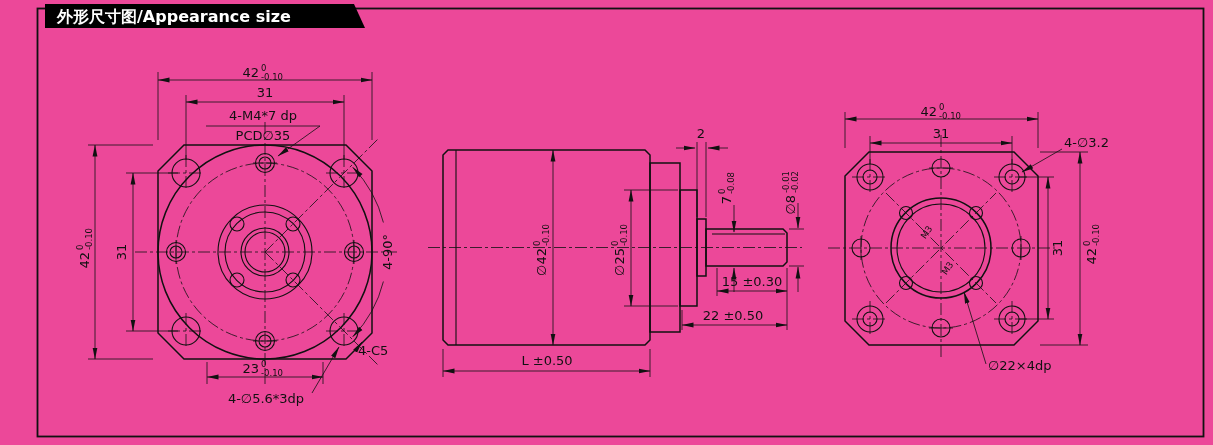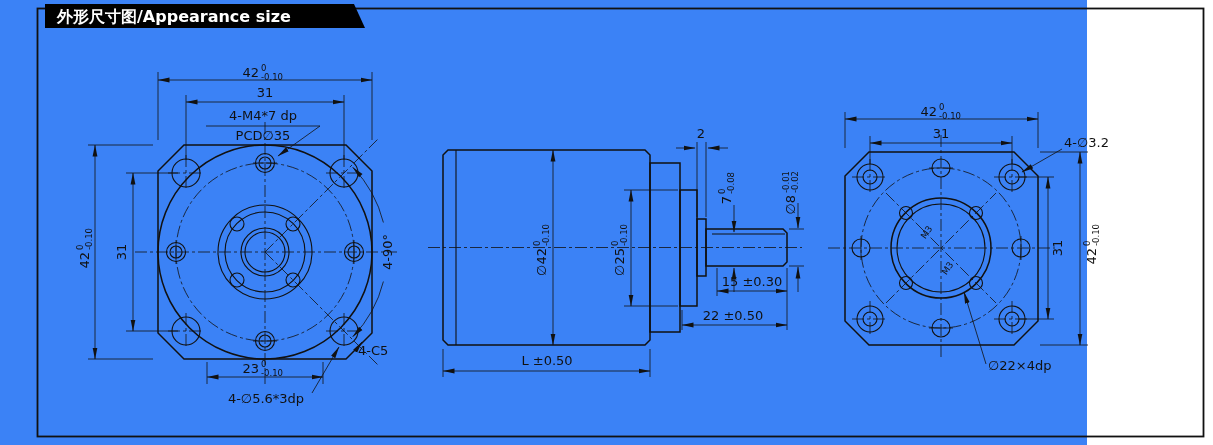--- a/index.html
+++ b/index.html
@@ -1,16 +1,16 @@
 <!DOCTYPE html>
 <html><head>
 <meta charset="utf-8">
 <style>
   html,body{margin:0;padding:0;background:#ffffff;}
-  .page{width:1087px;height:445px;position:relative;background:#3b82f6;}
+  .page{width:1213px;height:445px;position:relative;background:#ec4899;}
   svg{display:block;}
   .ol{fill:none;stroke:#111;stroke-width:1.5;}
   .ml{fill:none;stroke:#111;stroke-width:1.1;}
   .thin{fill:none;stroke:#111;stroke-width:0.8;}
   .cl{fill:none;stroke:#111;stroke-width:0.8;stroke-dasharray:12 3 3 3;}
   text{fill:#111;font-family:"DejaVu Sans",sans-serif;}
   .lbl{font-size:13px;}
   .dmain{font-size:13px;}
   .dtol{font-size:8.5px;}
   .m3{font-size:9px;}

